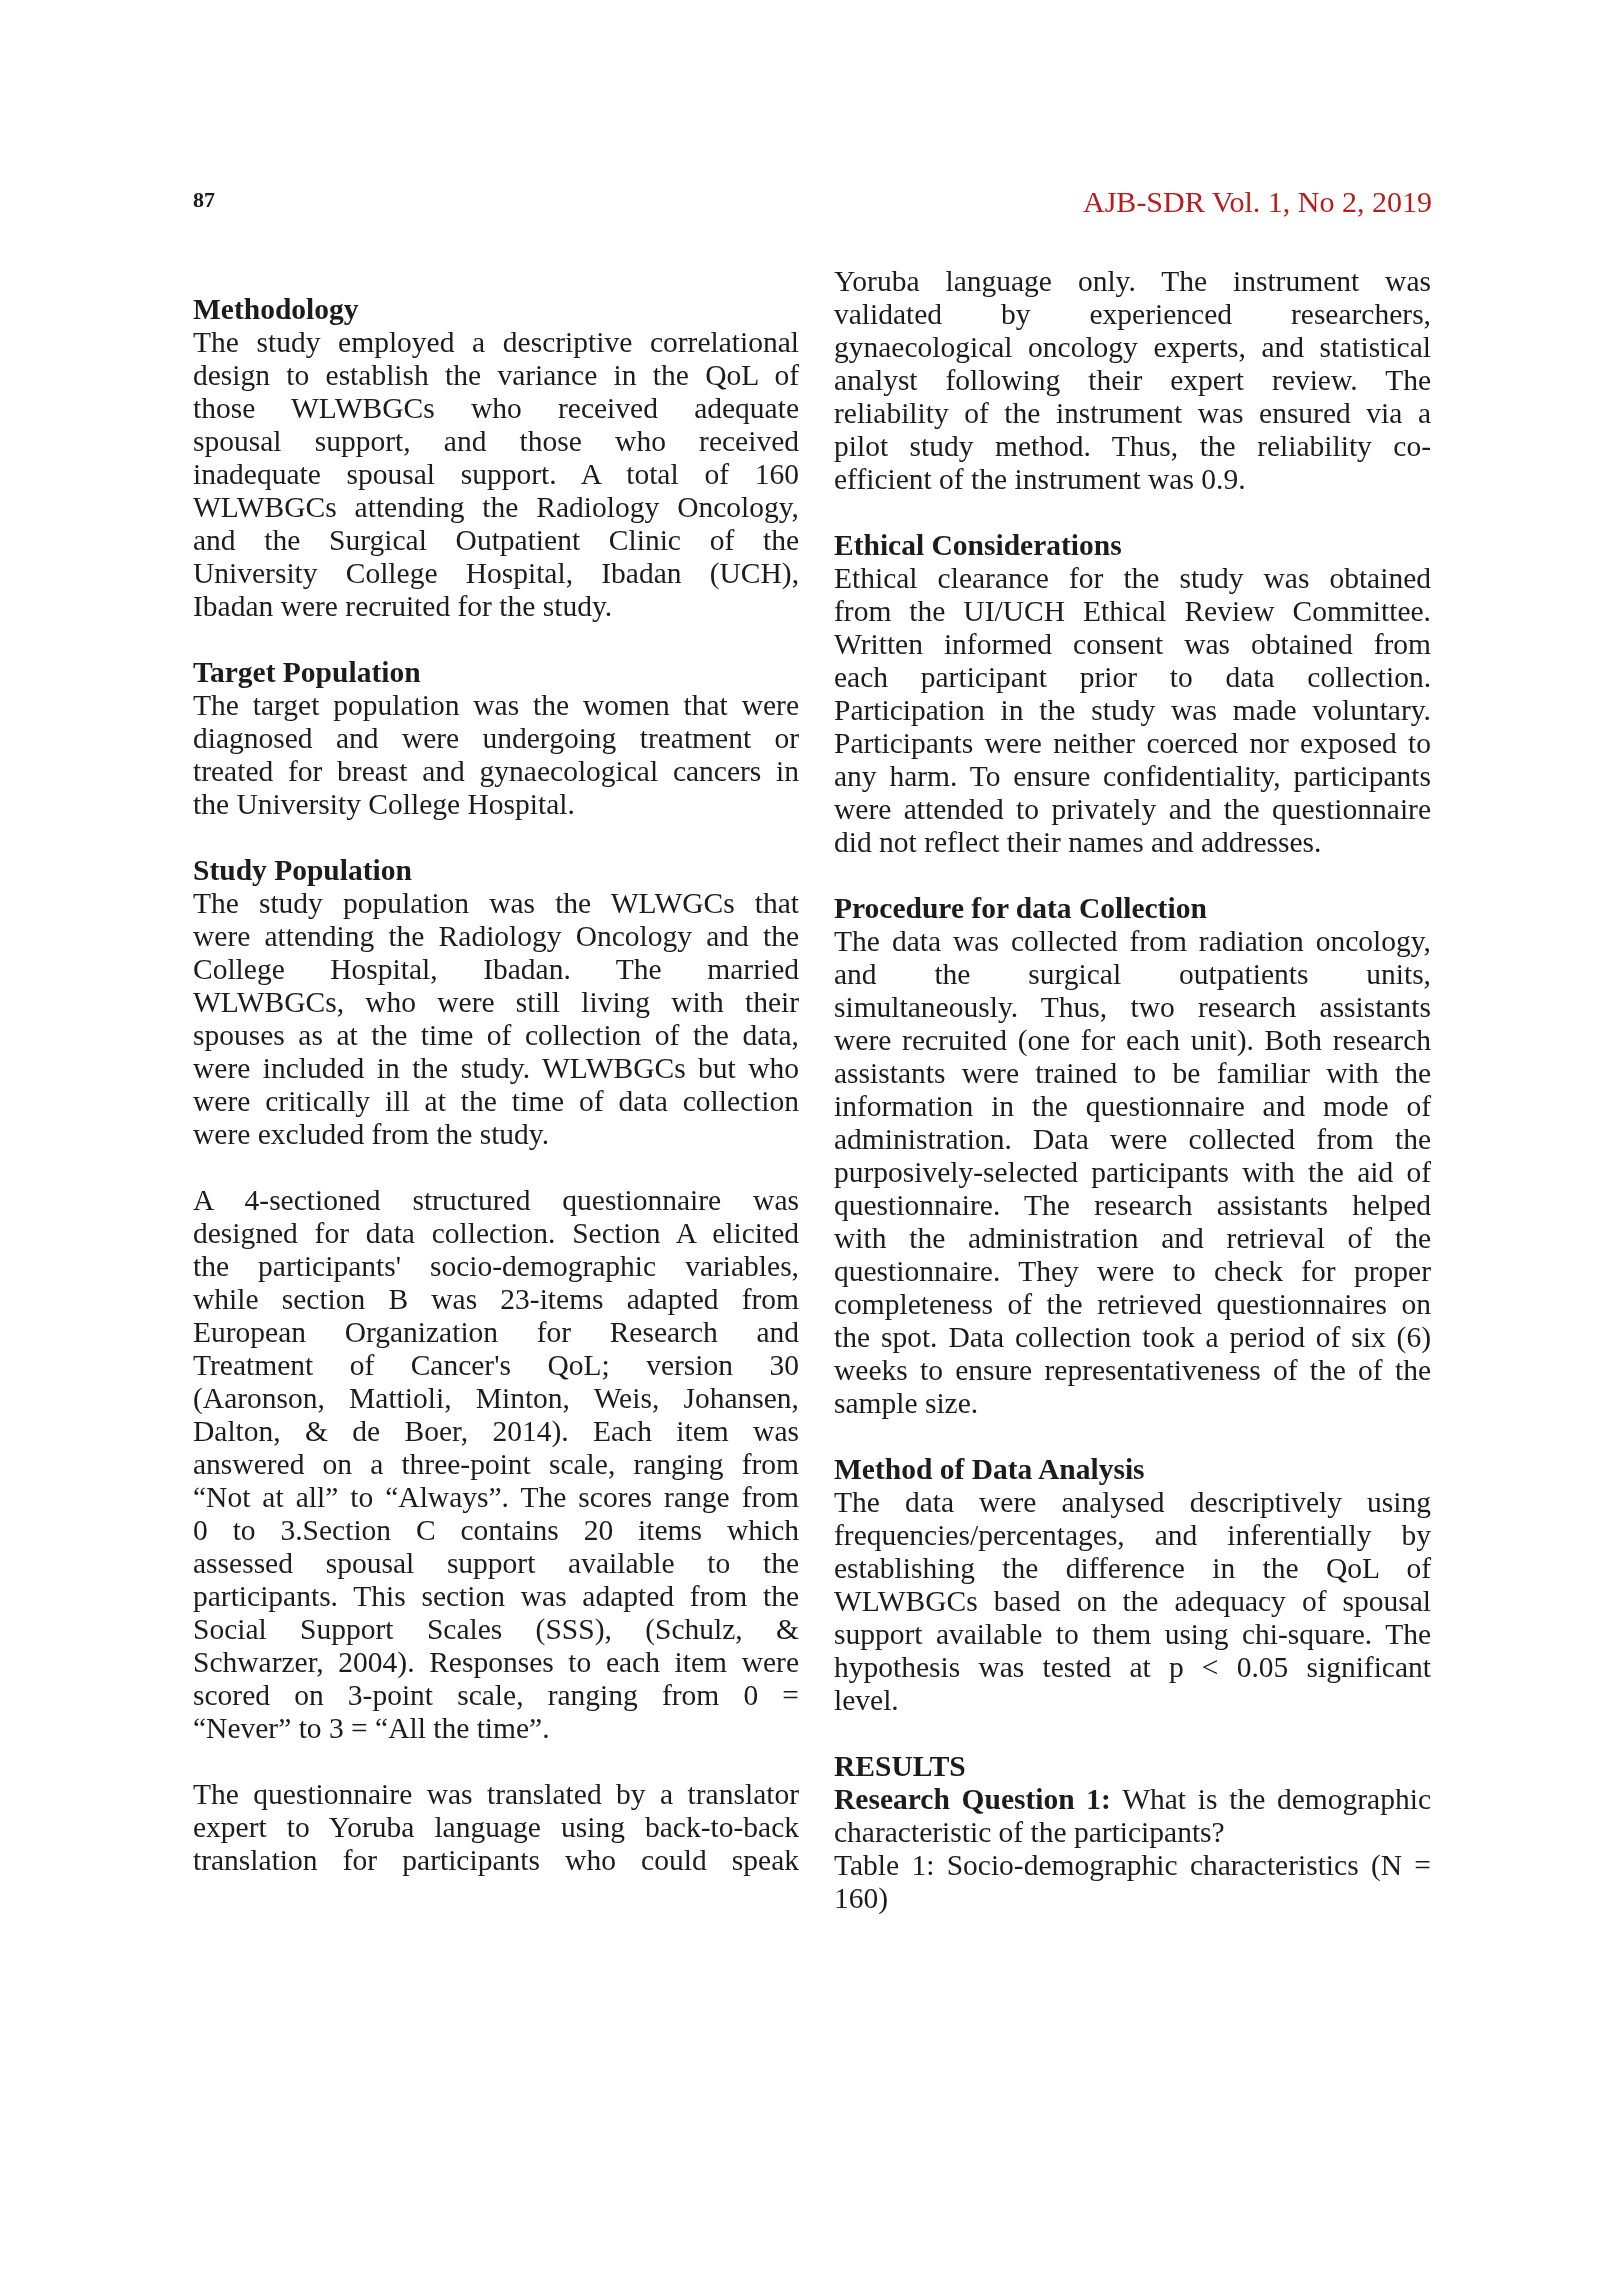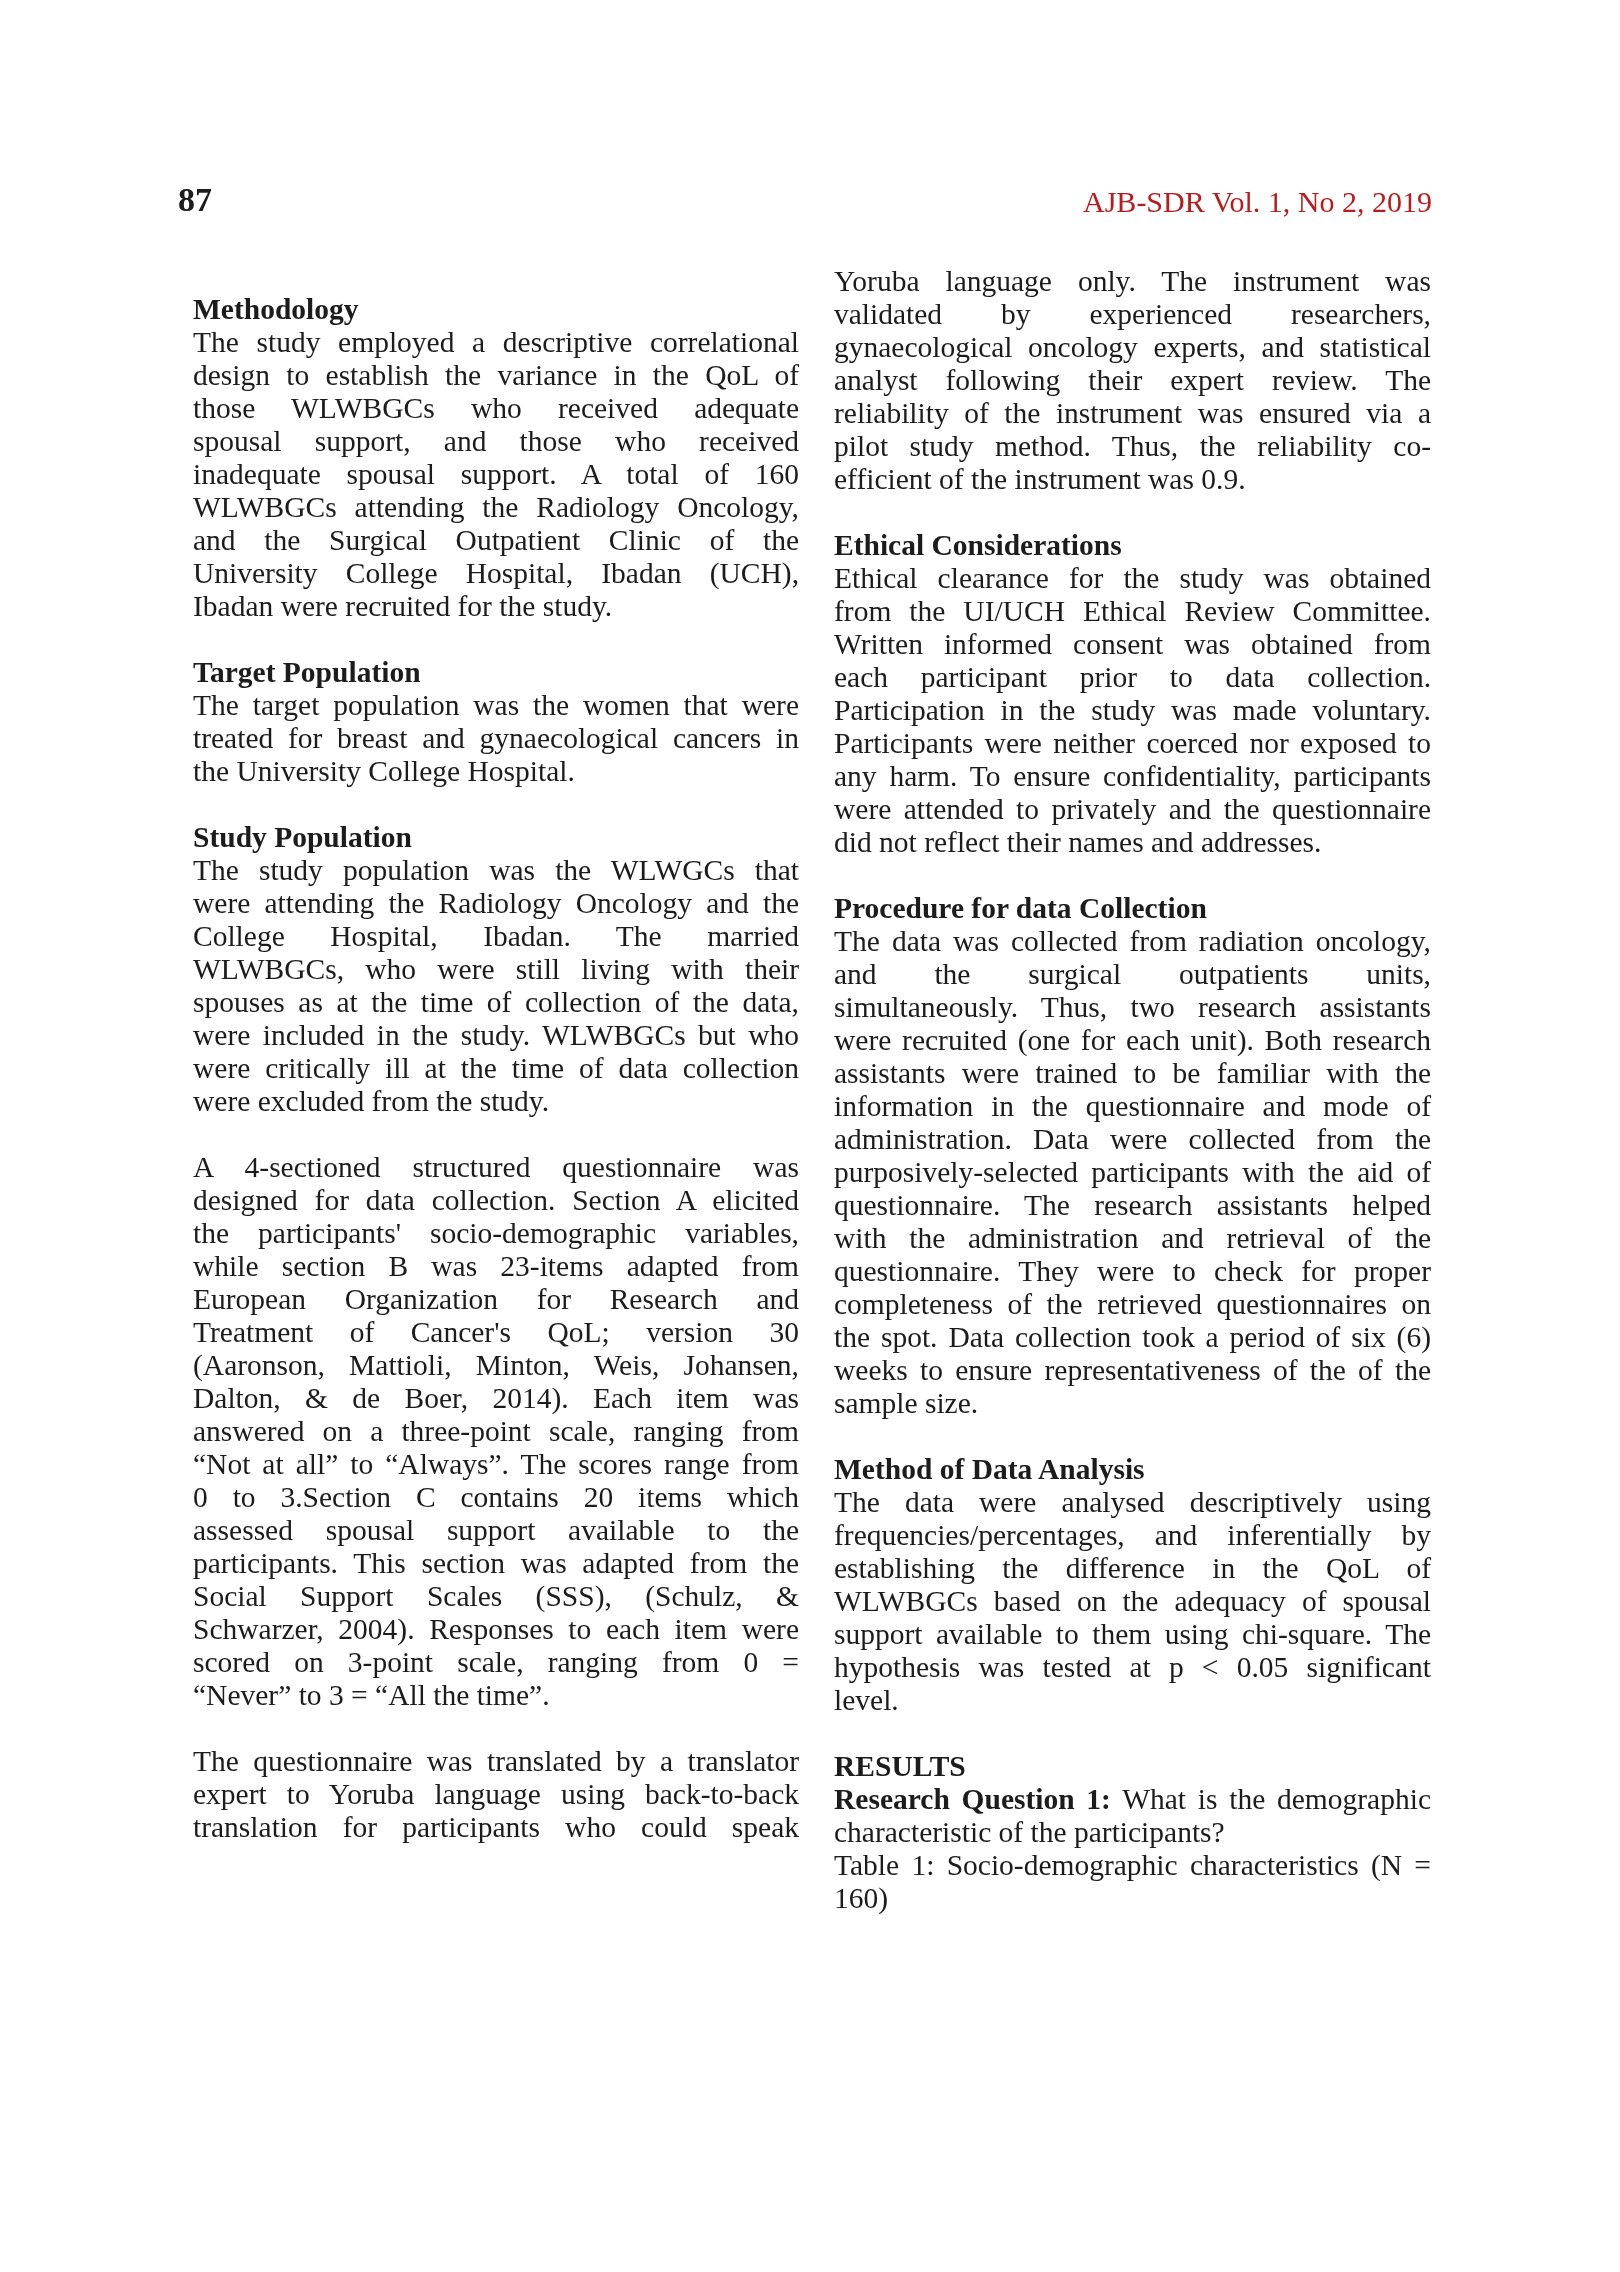--- a/index.html
+++ b/index.html
@@ -1,18 +1,18 @@
 <!DOCTYPE html>
 <html style="font-size:15px"><head>
 <meta charset="utf-8">
 <style>
   html, body { margin: 0; padding: 0; background: #ffffff; }
   body { width: 1621px; height: 2272px; position: relative; overflow: hidden;
          font-family: "Liberation Serif", "DejaVu Serif", serif; color: #1c1c1c; }
-  .page-number { position: absolute; left: 178px; top: 184px; font-size: 34px; font-weight: bold; line-height: 32px; }
+  .page-number { position: absolute; left: 193px; top: 184px; font-size: 22px; font-weight: bold; line-height: 32px; }
   .running-head { position: absolute; right: 189px; top: 188px; font-size: 30px; line-height: 28.5px; color: #b91c1c; }
   .column { position: absolute; top: 265px; }
   .col-left { left: 193px; width: 606px; margin-top: 28px; }
   .col-right { left: 834px; width: 597px; }
   .line { height: 33px; line-height: 33px; font-size: 29.5px; white-space: nowrap; overflow: visible; position: relative; }
   .line .txt { display: inline-block; transform-origin: 0 50%; }
   .line.justify .txt { display: block; text-align: justify; text-align-last: justify; }
   .line.blank { height: 33px; }
   .heading { font-weight: bold; }
   .bold-run { font-weight: bold; }
@@ -52,20 +52,23 @@
       </div>
       <div class="line"><span class="txt" style="display: inline-block;">Ibadan were recruited for the study.</span></div>
     </div>
     <div class="line blank"></div>
     <div class="line heading"><span class="txt" style="display: inline-block;">Target Population</span></div>
     <div>
       <div class="line justify">
         <span class="txt">The target population was the women that were</span>
       </div>
       <div class="line justify">
+        <span class="txt">diagnosed and were undergoing treatment or</span>
+      </div>
+      <div class="line justify">
         <span class="txt">treated for breast and gynaecological cancers in</span>
       </div>
       <div class="line"><span class="txt" style="display: inline-block;">the University College Hospital.</span></div>
     </div>
     <div class="line blank"></div>
     <div class="line heading"><span class="txt" style="display: inline-block;">Study Population</span></div>
     <div>
       <div class="line justify">
         <span class="txt">The study population was the WLWGCs that</span>
       </div>

